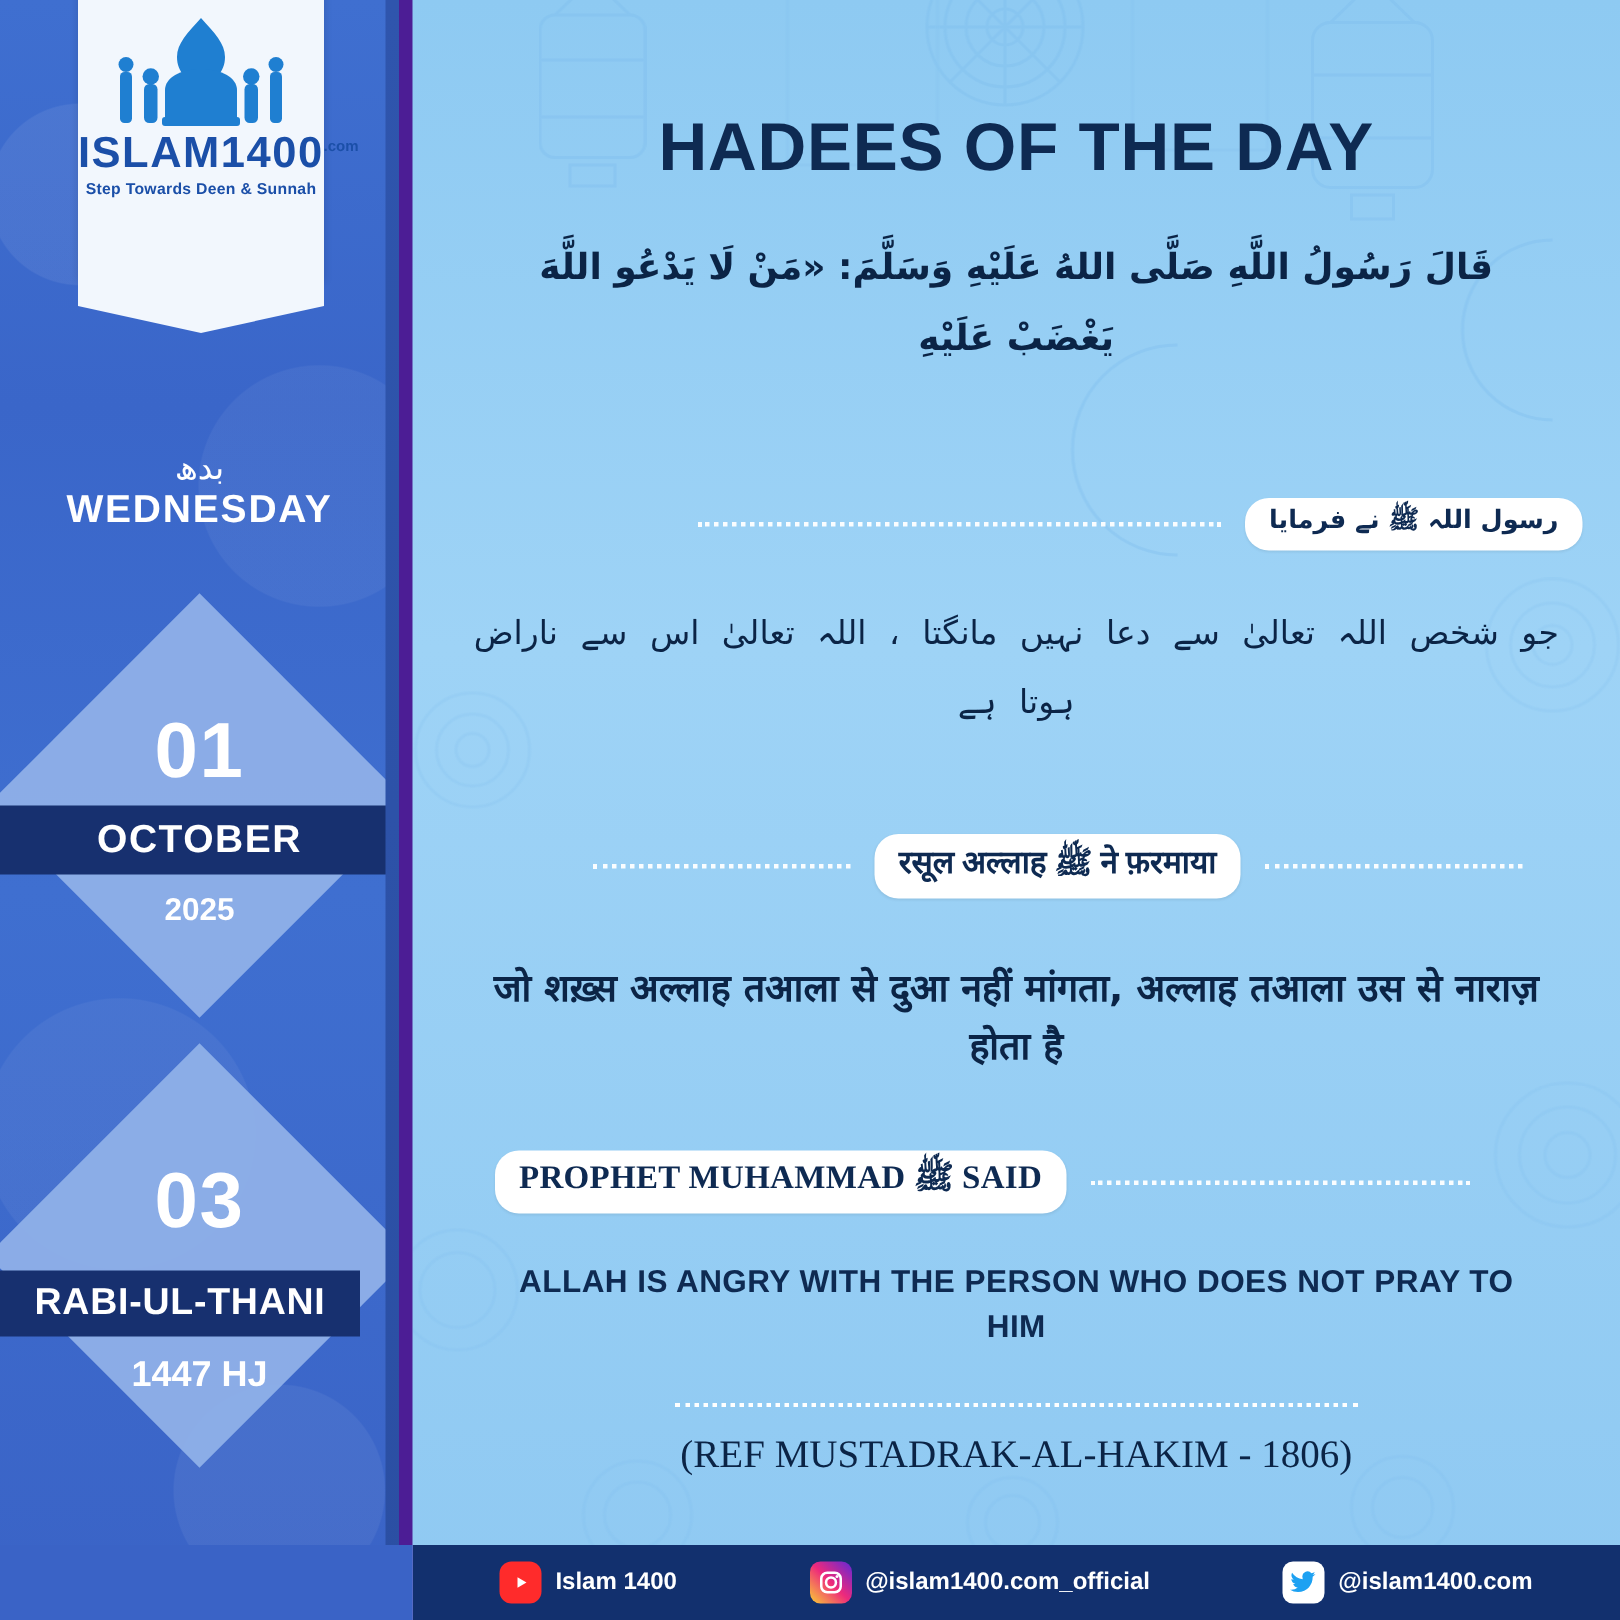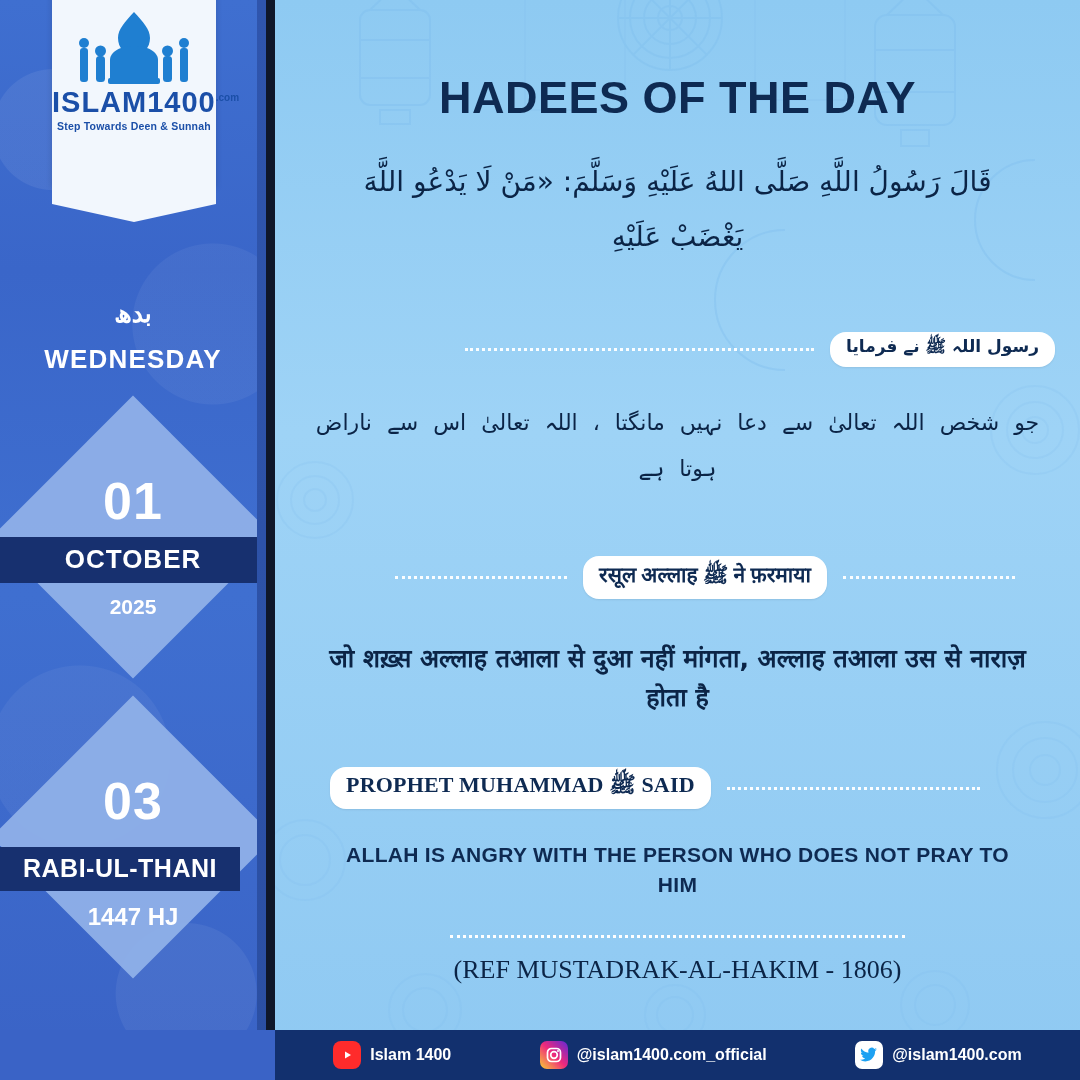--- a/index.html
+++ b/index.html
@@ -5,21 +5,21 @@
   * { box-sizing: border-box; margin: 0; padding: 0; }
   html, body {
     width: 1080px; height: 1080px;
     font-family: "Liberation Sans", sans-serif;
     overflow: hidden;
     background: #bfe0f7;
   }
   #poster {
     position: relative;
     width: 1080px; height: 1080px;
-    background: #0f172a;
+    background: #4c1d95;
     overflow: hidden;
   }
 
   
   #sidebar {
     position: absolute;
     left: 0; top: 0;
     width: 266px; height: 1080px;
     background: linear-gradient(180deg, #3f6fd0 0%, #3a66c9 25%, #3f6fd0 55%, #3a63c6 100%);
     overflow: hidden;
@@ -88,24 +88,24 @@
 
   
   #day-block {
     position: absolute;
     left: 0; top: 300px;
     width: 266px;
     text-align: center;
     color: #ffffff;
   }
   #day-urdu {
-    font-size: 25px;
-    font-weight: 700;
+    font-size: 22px;
+    font-weight: 400;
     line-height: 1.1;
-    margin-bottom: 16px;
+    margin-bottom: 0;
   }
   #day-en {
     font-size: 26px;
     font-weight: 800;
     letter-spacing: 1.2px;
   }
 
   
   #greg-diamond {
     position: absolute;
@@ -217,23 +217,23 @@
     letter-spacing: 0.5px;
   }
 
   #arabic {
     position: absolute;
     left: 80px; top: 155px;
     width: 645px;
     text-align: center;
     direction: rtl;
     font-family: "DejaVu Sans", sans-serif;
-    font-size: 28px;
+    font-size: 24px;
     line-height: 1.95;
-    font-weight: 400;
+    font-weight: 700;
     color: #0b2446;
   }
 
   
   .label-row {
     position: absolute;
     display: flex;
     align-items: center;
     gap: 16px;
   }

